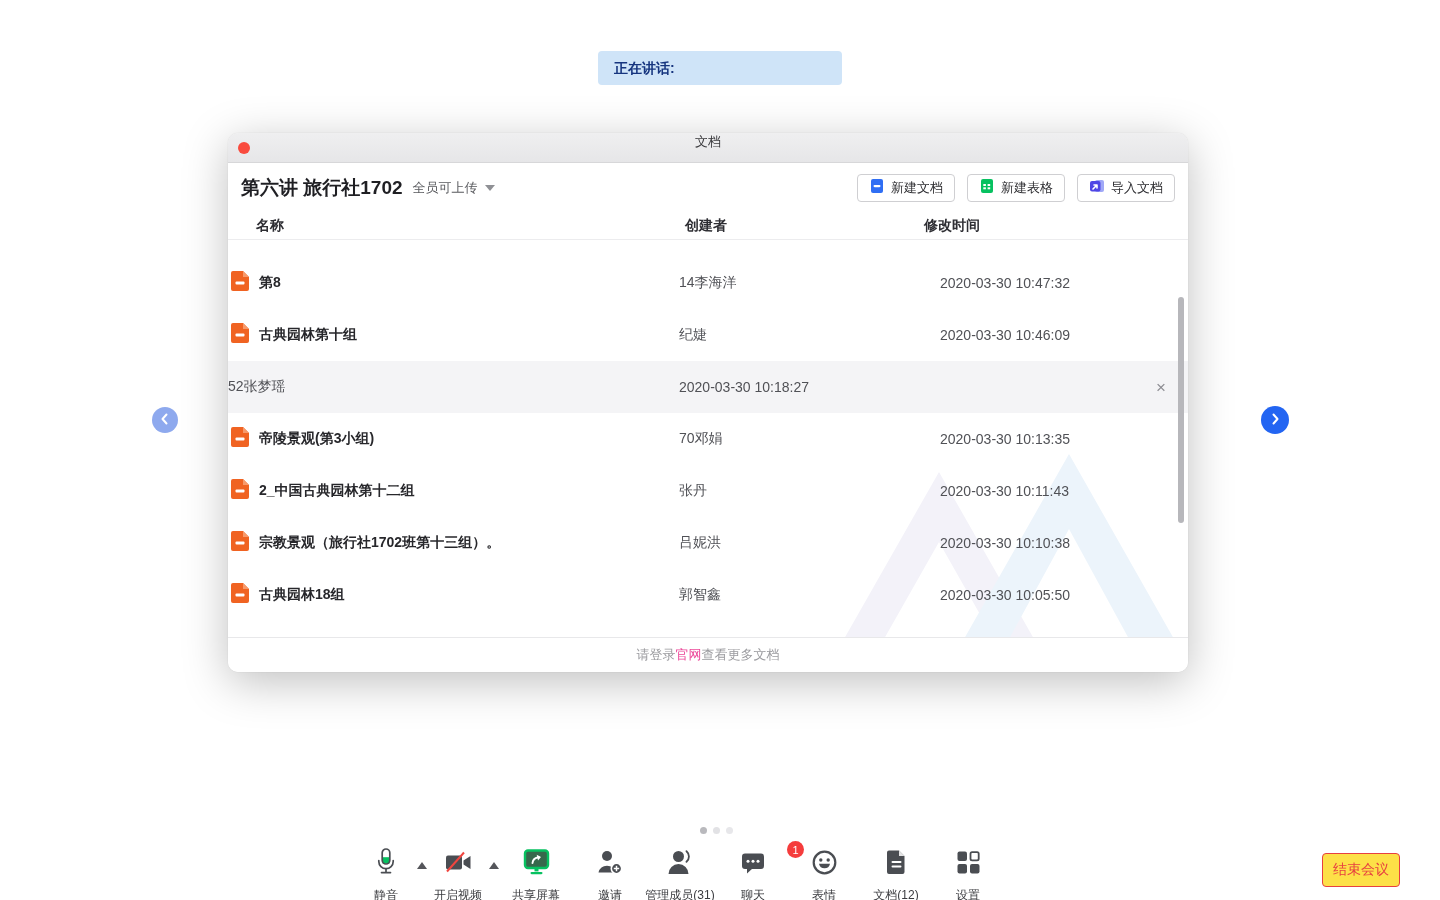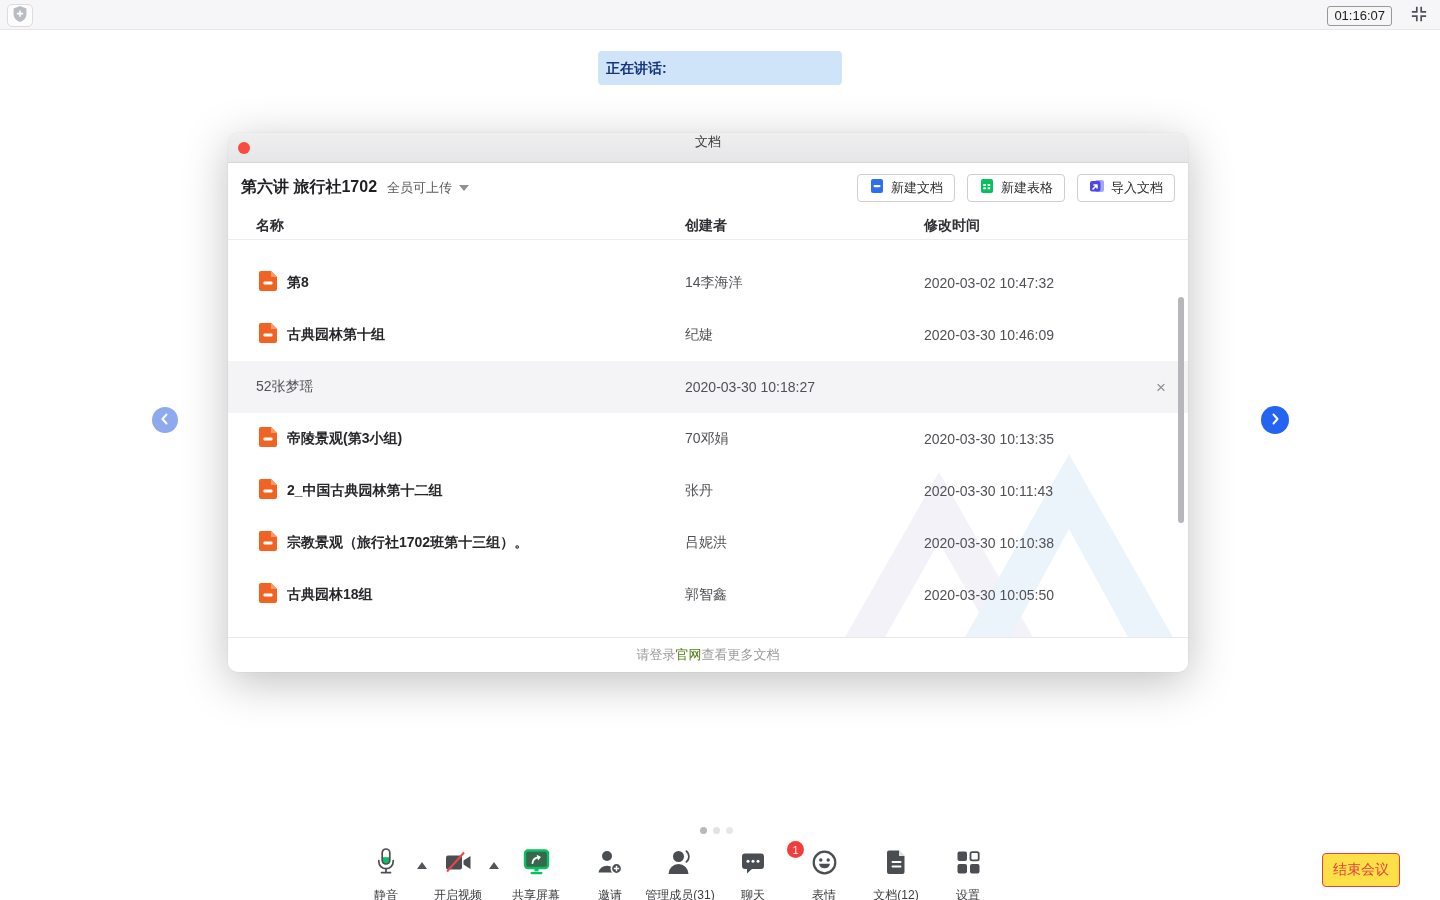--- a/index.html
+++ b/index.html
@@ -15,72 +15,72 @@
     display:flex; align-items:center; justify-content:center; }
   .timer-box { position:absolute; right:48px; top:6px; height:20px; padding:0 6px;
     border:1px solid #97979c; border-radius:3px; background:#f6f6f7;
     font-size:13px; line-height:18px; color:#1c1c1e; }
   .collapse-btn { position:absolute; right:10px; top:5px; width:22px; height:22px;
     display:flex; align-items:center; justify-content:center; }
 
   
   .banner { position:absolute; left:598px; top:51px; width:244px; height:34px;
     background:#cfe4f8; border-radius:4px; font-size:14px; font-weight:bold;
-    color:#16357f; line-height:34px; padding-left:8px; }
+    color:#16357f; line-height:34px; padding-left:16px; }
 
   
   .nav-left { position:absolute; left:152px; top:407px; width:26px; height:26px;
     border-radius:50%; background:#8ea9ee; display:flex; align-items:center; justify-content:center; }
   .nav-right { position:absolute; left:1261px; top:406px; width:28px; height:28px;
     border-radius:50%; background:#2365f2; display:flex; align-items:center; justify-content:center; }
 
   
   .modal { position:absolute; left:228px; top:133px; width:960px; height:539px;
     background:#fff; border-radius:10px;
     box-shadow:0 10px 45px rgba(0,0,0,.25), 0 0 1px rgba(0,0,0,.2); }
   .titlebar { position:relative; height:30px; background:linear-gradient(#efeff0,#e6e6e8);
     border-bottom:1px solid #d7d7d9; border-radius:10px 10px 0 0;
     display:flex; align-items:flex-start; justify-content:center;
     font-size:13px; color:#3a3a3d; }
   .close-dot { position:absolute; left:10px; top:9px; width:12px; height:12px;
     border-radius:50%; background:#f94b3e; }
 
   .panel-header { height:49px; display:flex; align-items:center; padding:0 13px; }
-  .doc-set-title { font-size:16px; font-weight:bold; color:#1f1f23;text-align:center; }
+  .doc-set-title { font-size:19px; font-weight:bold; color:#1f1f23;text-align:center; }
   .perm { margin-left:10px; font-size:13px; color:#595a5e; display:flex; align-items:center; }
   .caret { width:0; height:0; margin-left:7px; border-left:5px solid transparent;
     border-right:5px solid transparent; border-top:6px solid #8f9095; }
   .hspacer { flex:1; }
   .hd-btn { height:28px; display:flex; align-items:center; gap:6px; padding:0 11px;
     background:#fff; border:1px solid #cfcfd2; border-radius:4px;
     font-size:13px; color:#2e2e32; margin-left:12px; }
 
   .tbl-head { height:28px; display:grid; grid-template-columns:429px 239px auto;
     padding-left:28px; align-items:center; border-bottom:1px solid #ececee;
     font-size:14px; font-weight:bold; color:#2e2e33; }
 
   .list { position:relative; height:397px; overflow:hidden; padding-top:17px; }
   .watermark { position:absolute; right:14px; bottom:-2px; width:330px; height:185px; }
   .row { position:relative; height:52px; display:grid; grid-template-columns:429px 239px auto;
-    padding-left:28px; align-items:center; }
+    align-items:center;gap:22px; }
   .row.selected { background:#f4f4f6; }
   .name-cell { display:flex; align-items:center; gap:10px; }
   .name-cell .file-ic { margin-left:3px; flex:0 0 auto; }
   .doc-name { font-size:14px; font-weight:bold; color:#27272b; white-space:nowrap; }
   .creator { font-size:14px; color:#505156; }
   .mtime { font-size:14px; color:#505156; }
   .row-close { position:absolute; right:22px; top:50%; transform:translateY(-50%);
     font-size:17px; color:#8e8e94; line-height:1; }
   .scroll-thumb { position:absolute; right:4px; top:57px; width:6px; height:226px;
     border-radius:3px; background:#b7b7bb; }
 
   .modal-footer { height:35px; border-top:1px solid #e8e8ea; border-radius:0 0 10px 10px;
     display:flex; align-items:center; justify-content:center;
     font-size:13px; color:#9b9b9f; background:#fff; }
-  .modal-footer .link { color:#4d7c0f; }
+  .modal-footer .link { color:#ec4899; }
 
   
   .dots { position:absolute; left:700px; top:827px; display:flex; gap:6px; }
   .dots i { width:7px; height:7px; border-radius:50%; display:block; }
   .dots i.d1 { background:#b9b9bd; } .dots i.d2 { background:#e2e2e5; } .dots i.d3 { background:#e7e7ea; }
 
   
   .toolbar { position:absolute; left:0; top:845px; width:1440px; height:55px; }
   .tb-item { position:absolute; top:0; width:80px; display:flex; flex-direction:column;
     align-items:center; }
@@ -94,41 +94,20 @@
     display:flex; align-items:center; justify-content:center; padding:0 4px; }
   .end-btn { position:absolute; left:1322px; top:853px; width:78px; height:34px;
     background:#fde047; border:1px solid #e74040; border-radius:4px; color:#e74040;
     font-size:14px; display:flex; align-items:center; justify-content:center; }
 </style>
 </head>
 <body>
 
 <div class="stage">
 
-  <div class="topbar">
-    <div class="shield-btn">
-      <span>
-        <svg width="14" height="16" viewBox="0 0 14 16">
-            <path d="M7 0 L13.4 2.4 V8 C13.4 12 10.6 14.7 7 16 C3.4 14.7 0.6 12 0.6 8 V2.4 Z" fill="#b9bcc2"></path>
-            <path d="M6.2 4.5 h1.6 v2.3 h2.3 v1.6 h-2.3 v2.3 h-1.6 v-2.3 h-2.3 v-1.6 h2.3 z" fill="#fff"></path>
-          </svg>
-      </span>
-    </div>
-    <div class="timer-box">01:16:07</div>
-    <div class="collapse-btn">
-      <span>
-        <svg width="20" height="20" viewBox="0 0 21 21" fill="none" stroke="#4f5156" stroke-width="1.8">
-          <path d="M8.2 3 V8.2 H3"></path>
-            <path d="M12.8 3 V8.2 H18"></path>
-            <path d="M8.2 18 V12.8 H3"></path>
-            <path d="M12.8 18 V12.8 H18"></path>
-        </svg>
-      </span>
-    </div>
-  </div>
 
   <div class="banner">
     <span>正在讲话:</span>
   </div>
 
   <div class="nav-left">
     <span>
       <svg width="12" height="12" viewBox="0 0 12 12" fill="none" stroke="#fff" stroke-width="2" stroke-linecap="round" stroke-linejoin="round">
           <path d="M7.5 1.5 L3.5 6 L7.5 10.5"></path>
         </svg>
@@ -203,21 +182,21 @@
       <div class="row">
         <span class="name-cell">
             <span class="file-ic"><svg width="18" height="20" viewBox="0 0 18 20">
                 <path d="M2 0 h10 l6 6 v12 a2 2 0 0 1 -2 2 h-14 a2 2 0 0 1 -2 -2 v-16 a2 2 0 0 1 2 -2 z" fill="#f06322"></path>
                 <path d="M12 0 l6 6 h-6 z" fill="#f79a6b"></path>
                 <rect x="4.5" y="10.5" width="9" height="3" rx="1" fill="#fff"></rect>
               </svg></span>
             <span class="doc-name">第8</span>
           </span>
         <span class="creator">14李海洋</span>
-        <span class="mtime">2020-03-02 10:47:32</span>
+        <span class="mtime">2020-03-30 10:47:32</span>
       </div>
       <div class="row">
         <span class="name-cell">
             <span class="file-ic"><svg width="18" height="20" viewBox="0 0 18 20">
                 <path d="M2 0 h10 l6 6 v12 a2 2 0 0 1 -2 2 h-14 a2 2 0 0 1 -2 -2 v-16 a2 2 0 0 1 2 -2 z" fill="#f06322"></path>
                 <path d="M12 0 l6 6 h-6 z" fill="#f79a6b"></path>
                 <rect x="4.5" y="10.5" width="9" height="3" rx="1" fill="#fff"></rect>
               </svg></span>
             <span class="doc-name">古典园林第十组</span>
           </span>

